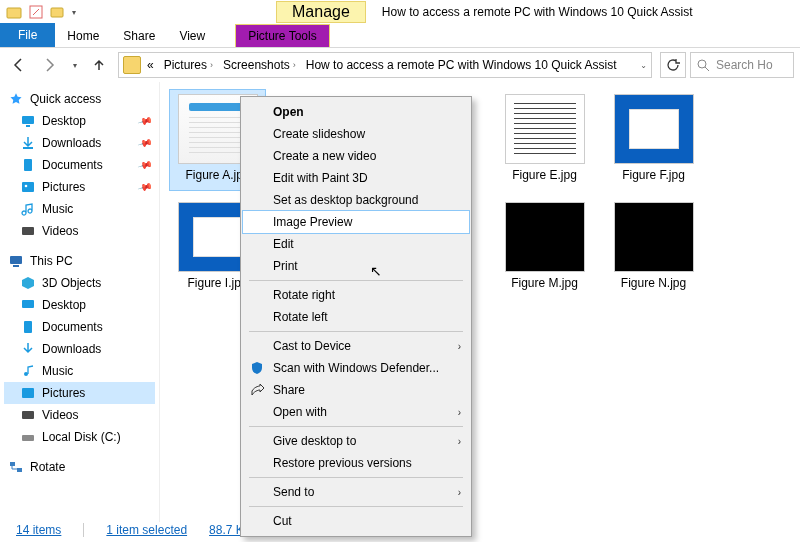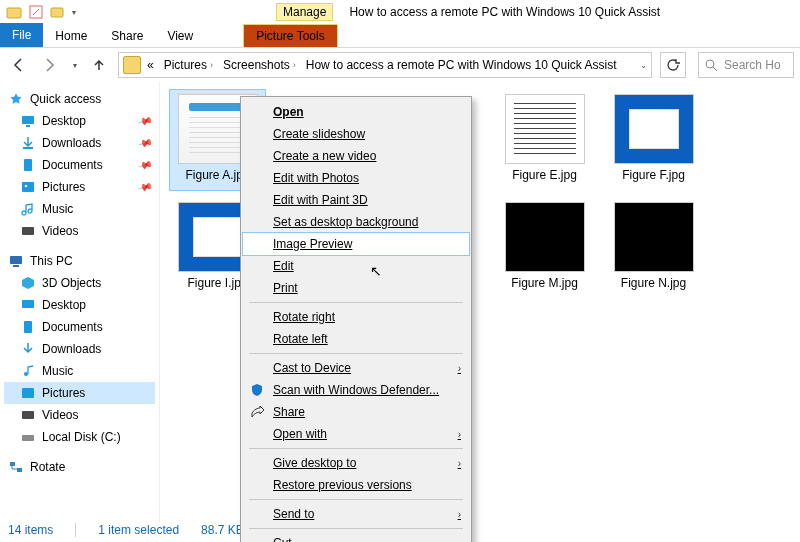--- a/index.html
+++ b/index.html
@@ -1,34 +1,34 @@
 <!DOCTYPE html>
 <html><head>
 <meta charset="utf-8">
 <style>
   * { box-sizing: border-box; font-family: "Segoe UI", Arial, sans-serif; }
   body { margin: 0; width: 800px; height: 542px; overflow: hidden; font-size: 12px; background: #fff; position: relative; color:#000;}
   .title-bar { height: 24px; display:flex; align-items:center; padding:0 4px; }
   .title-bar .qat { display:flex; gap:2px; align-items:center; }
   .qat .qbtn { width:20px; height:20px; display:flex; align-items:center; justify-content:center; }
-  .title-bar .tab-tool { margin-left:200px; background:#fcf4ae; border:1px solid #e8d36d; padding:1px 6px; font-size:12px; }
+  .title-bar .tab-tool { margin-left:200px; background:#fcf4ae; border:1px solid #e8d36d; padding:1px 15px; font-size:16px; }
   .title-bar .wtitle { margin-left:16px; font-size:12px; }
   .ribbon-tabs { display:flex; align-items:flex-end; height:24px; border-bottom:1px solid #d9d9d9; }
   .ribbon-tabs .tab { padding:4px 12px; font-size:12px; cursor:default; }
-  .ribbon-tabs .file { background:#1979ca; color:#fff; padding:5px 12px; }
-  .ribbon-tabs .ctx { background:#c2410c; border:1px solid #e8d36d; border-bottom:none; margin-left:38px; padding:4px 12px;}
+  .ribbon-tabs .file { background:#1979ca; color:#fff; padding:5px 18px; }
+  .ribbon-tabs .ctx { background:#a21caf; border:1px solid #e8d36d; border-bottom:none; margin-left:18px; padding:4px 12px;}
   .nav-bar { display:flex; align-items:center; height:34px; padding:4px 6px; gap:4px; }
   .nav-btn { width:26px; height:26px; display:flex; align-items:center; justify-content:center; color:#5f5f5f; }
   .addr { flex:0 0 534px; height:26px; border:1px solid #ccc; display:flex; align-items:center; padding:0 4px; gap:2px; margin-left:2px;}
   .addr .fld-icon { width:18px; height:18px; background:#f7d56e; border:1px solid #caa933; border-radius:2px; }
   .addr .crumb { padding:0 4px; display:flex; align-items:center; gap:3px; }
   .addr .sep { color:#666; font-size:9px; }
   .addr .spacer { flex:1; }
   .ref-btn { width:26px; height:26px; border:1px solid #ccc; display:flex; align-items:center; justify-content:center; margin-left:4px; }
-  .search { flex:1; height:26px; border:1px solid #ccc; display:flex; align-items:center; padding:0 6px; margin-left:8px; color:#888; gap:6px; }
+  .search { flex:1; height:26px; border:1px solid #ccc; display:flex; align-items:center; padding:0 6px; margin-left:0; color:#888; gap:6px; }
   .body-row { display:flex; height:440px; }
   .sidebar { width:160px; border-right:1px solid #eee; padding:6px 4px; overflow:hidden;}
   .side-item { display:flex; align-items:center; gap:6px; height:22px; padding:0 4px 0 16px; white-space:nowrap; }
   .side-item.top { padding-left:4px; }
   .side-item.sel { background:#cde8ff; }
   .side-item .pin { margin-left:auto; color:#6a6a6a; transform:rotate(30deg); font-size:10px; }
   .side-sep { height:8px; }
   .ic { width:16px; height:16px; display:inline-flex; align-items:center; justify-content:center; }
   .ic.star svg{fill:#2f9fff;} .ic.desk svg{fill:#1a9ae0;}
   .ic.dl svg{fill:#1a9ae0;} .ic.doc svg{fill:#1a9ae0;}
@@ -43,25 +43,25 @@
   .thumb { width:80px; height:70px; border:1px solid #ccc; background:#fff; position:relative; overflow:hidden; display:flex; align-items:center; justify-content:center;}
   .thumb.ss-white { background:linear-gradient(180deg,#fdfdfd 0,#f2f2f2 100%); }
   .thumb.ss-white::after{content:"";position:absolute;top:8px;left:10px;right:10px;height:8px;background:#3b9dde;border-radius:2px;}
   .thumb.ss-white::before{content:"";position:absolute;top:22px;left:10px;right:14px;bottom:8px;background:repeating-linear-gradient(180deg,#ddd 0 1px,transparent 1px 5px);}
   .thumb.ss-dialog{background:#fff;} .thumb.ss-dialog::after{content:"";position:absolute;inset:10px;border:1px solid #b6d5ee;}
   .thumb.ss-dialog::before{content:"";position:absolute;top:12px;left:12px;width:30px;height:6px;background:#1979ca;}
   .thumb.ss-desktop{background:#0a5fbf;} .thumb.ss-desktop::after{content:"";position:absolute;top:14px;left:14px;right:14px;bottom:14px;background:#fff;border:1px solid #ddd;}
   .thumb.ss-dark{background:#000;}
   .thumb.ss-text{background:#fff;} .thumb.ss-text::after{content:"";position:absolute;inset:8px;background:repeating-linear-gradient(180deg,#444 0 1px,transparent 1px 5px);}
   .fname { font-size:12px; text-align:center; white-space:nowrap; overflow:hidden; text-overflow:ellipsis; max-width:95px;}
-  .status-bar { position:absolute; bottom:0; left:0; right:0; height:24px; display:flex; align-items:center; padding:0 8px; gap:22px; color:#1068bf; font-size:12px;}
+  .status-bar { position:absolute; bottom:0; left:0; right:0; height:24px; display:flex; align-items:center; padding:0 16px; gap:22px; color:#1068bf; font-size:12px;text-decoration:underline;}
   .status-bar .sep-v { width:1px; height:14px; background:#ccc; }
   
   .ctx-menu { position:absolute; left:240px; top:96px; width:232px; background:#f0f0f0; border:1px solid #a0a0a0; box-shadow:4px 4px 6px rgba(0,0,0,.25); padding:4px 2px; z-index:10;}
-  .ctx-item { height:22px; display:flex; align-items:center; padding:0 8px 0 30px; position:relative; cursor:default;text-decoration:underline;}
+  .ctx-item { height:22px; display:flex; align-items:center; padding:0 8px 0 30px; position:relative; cursor:default;}
   .ctx-item.bold { font-weight:600; }
   .ctx-item.hover { background:#fff; outline:1px solid #8cc7f7; }
   .ctx-item .arrow { margin-left:auto; color:#333; font-size:10px; }
   .ctx-item .mi-ic { position:absolute; left:6px; width:16px; height:16px; display:flex; align-items:center; justify-content:center;}
   .ctx-sep { height:1px; background:#c8c8c8; margin:3px 6px; }
   .cursor { position:absolute; left:370px; top:263px; z-index:11; font-size:14px; color:#000;}
   svg{display:block;}
   .drop { font-size:8px; color:#555; margin-left:2px;}
 </style>
 </head>
@@ -337,21 +337,20 @@
           <div class="fname">Figure N.jpg</div>
         </div>
       </div>
   </div>
 </div>
 
 <div class="ctx-menu">
   <div class="ctx-item bold">Open</div>
   <div class="ctx-item">Create slideshow</div>
   <div class="ctx-item">Create a new video</div>
-  <div class="ctx-item">Edit with Photos</div>
   <div class="ctx-item">Edit with Paint 3D</div>
   <div class="ctx-item">Set as desktop background</div>
   <div class="ctx-item hover">Image Preview</div>
   <div class="ctx-item">Edit</div>
   <div class="ctx-item">Print</div>
   <div class="ctx-sep"></div>
   <div class="ctx-item">Rotate right</div>
   <div class="ctx-item">Rotate left</div>
   <div class="ctx-sep"></div>
   <div class="ctx-item">

